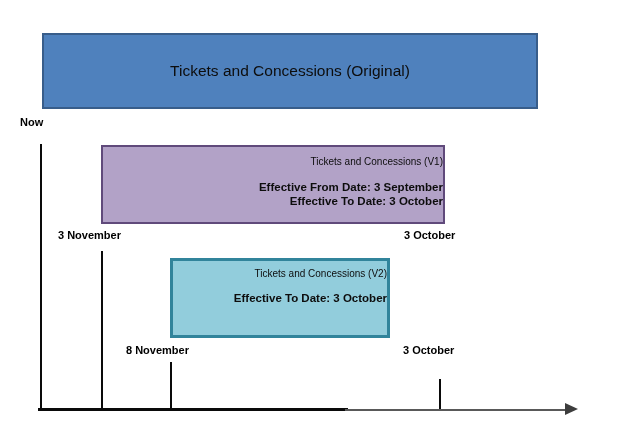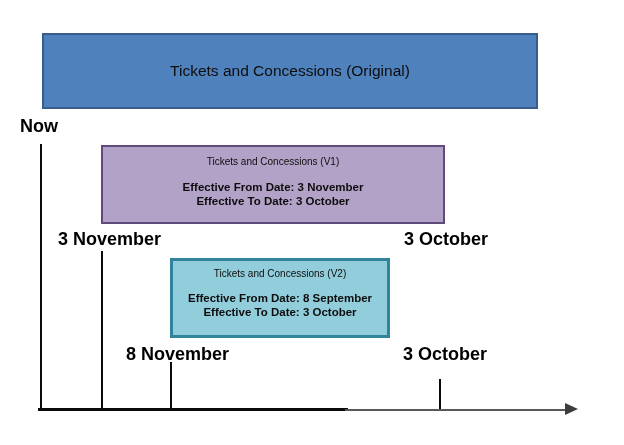--- a/index.html
+++ b/index.html
@@ -14,21 +14,21 @@
     background: #ffffff;
     font-family: "Liberation Sans", sans-serif;
     color: #000000;
     overflow: hidden;
   }
 
   
   .vbox {
     position: absolute;
     box-sizing: border-box;
-    text-align: center;
+    text-align: right;
   }
   .vbox .box-title {
     font-size: 10px;
     line-height: 20px;
     color: #0d0d0d;
   }
   .vbox .box-detail {
     font-size: 11.5px;
     line-height: 13.5px;
     font-weight: bold;
@@ -58,21 +58,21 @@
     width: 220px; height: 80px;
     background: var(--v2-fill, #92CDDC);
     border: 3px solid var(--v2-border, #31849B);
     padding-top: 3px;
   }
   #v2-box .box-detail-group { margin-top: 8px; }
 
   
   .tl-label {
     position: absolute;
-    font-size: 18px;
+    font-size: 11px;
     font-weight: bold;
     color: #000000;
     white-space: nowrap;
   }
   #now-label        { left: 20px;  top: 116px; }
   #label-3sep       { left: 58px;  top: 229px; }
   #label-3oct-v1    { left: 404px; top: 229px; }
   #label-8sep       { left: 126px; top: 344px; }
   #label-3oct-v2    { left: 403px; top: 344px; }
 
@@ -116,33 +116,32 @@
   <div id="original-box" class="vbox">
     <div class="box-title">Tickets and Concessions (Original)</div>
   </div>
 
   <div id="now-label" class="tl-label">Now</div>
   <div id="now-line" class="vline"></div>
 
   <div id="v1-box" class="vbox">
     <div class="box-title">Tickets and Concessions (V1)</div>
     <div class="box-detail-group">
-      <div class="box-detail">Effective From Date: 3 November</div>
+      <div class="box-detail">Effective From Date: 3 September</div>
       <div class="box-detail">Effective To Date: 3 October</div>
     </div>
   </div>
 
   <div id="label-3sep" class="tl-label">3 November</div>
   <div id="label-3oct-v1" class="tl-label">3 October</div>
   <div id="sep3-line" class="vline"></div>
 
   <div id="v2-box" class="vbox">
     <div class="box-title">Tickets and Concessions (V2)</div>
     <div class="box-detail-group">
-      <div class="box-detail">Effective From Date: 8 September</div>
       <div class="box-detail">Effective To Date: 3 October</div>
     </div>
   </div>
 
   <div id="label-8sep" class="tl-label">8 November</div>
   <div id="label-3oct-v2" class="tl-label">3 October</div>
   <div id="sep8-line" class="vline"></div>
   <div id="oct3-line" class="vline"></div>
 
   <div id="axis-line-dark"></div>

